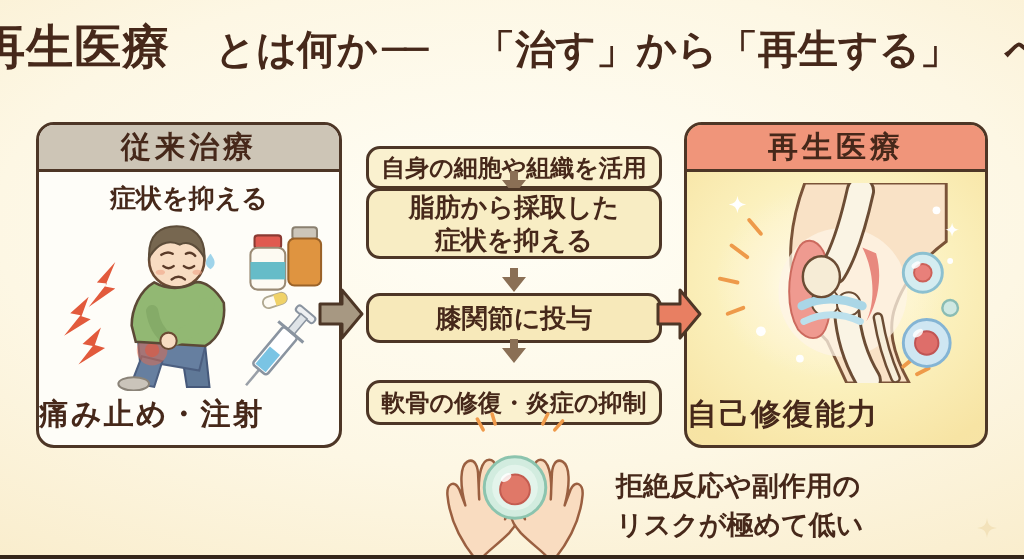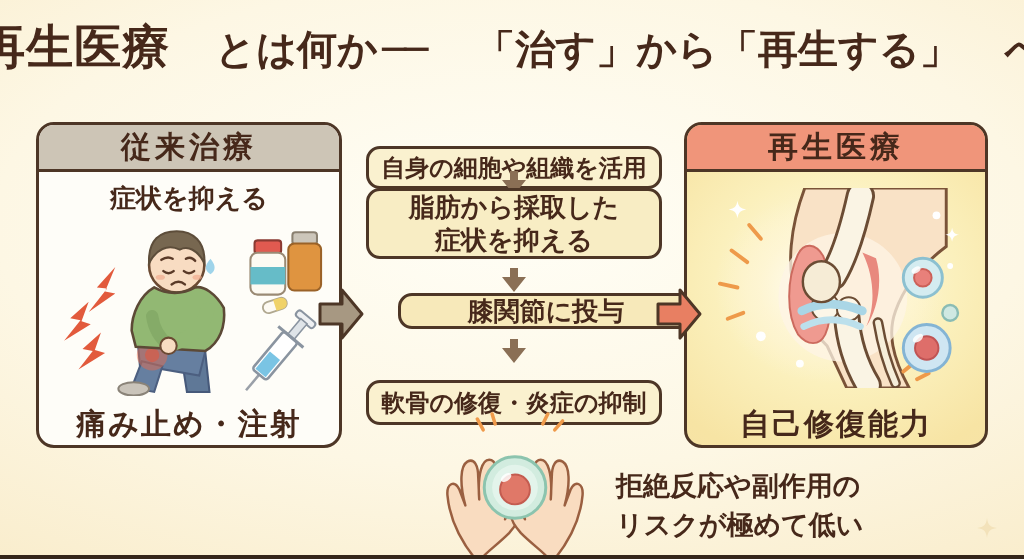--- a/index.html
+++ b/index.html
@@ -38,32 +38,32 @@
     background:radial-gradient(ellipse 90% 75% at 50% 48%, #fffbe6 0%, #fbf0bc 45%, #f7e4a4 80%, #f6e2a6 100%);}
   .panel-header{
     flex:0 0 44px;display:flex;align-items:center;justify-content:center;
     border-bottom:3px solid var(--border-brown,#4d3626);
     font-size:30px;font-weight:bold;letter-spacing:4px;
   }
   .panel-left .panel-header{background:var(--left-header-bg,#cdc5b6);}
   .panel-right .panel-header{background:var(--right-header-bg,#f0957a);}
   .panel-sub{flex:0 0 auto;text-align:center;margin-top:9px;font-size:26px;font-weight:bold;}
   .panel-art{flex:1 1 auto;display:flex;align-items:center;justify-content:center;overflow:hidden;}
-  .panel-caption{flex:0 0 auto;text-align:center;margin-bottom:0;font-size:30px;font-weight:bold;letter-spacing:2px;}
+  .panel-caption{flex:0 0 auto;margin-bottom:10px;font-size:30px;font-weight:bold;letter-spacing:2px;}
   
   .flow-box{
     position:absolute;left:366px;width:296px;box-sizing:border-box;
     border:3px solid var(--border-brown,#4d3626);border-radius:14px;
     background:var(--flow-box-bg,#faf1cf);
     display:flex;flex-direction:column;align-items:center;justify-content:center;
     font-weight:bold;text-align:center;line-height:1.25;
   }
   .flow-box-1{top:126px;height:43px;font-size:24px;margin-top:20px;}
   .flow-box-2{top:188px;height:71px;font-size:26px;background:#f8edc4;}
-  .flow-box-3{top:293px;height:36px;font-size:26px;background:var(--flow-box-bg-alt,#f7e9ba);margin-left:32px;}
+  .flow-box-3{top:293px;height:50px;font-size:26px;background:var(--flow-box-bg-alt,#f7e9ba);}
   .flow-box-4{top:380px;height:45px;font-size:24px;}
   .down-arrow{position:absolute;left:501px;width:26px;height:25px;}
   .down-arrow-1{top:171px;} .down-arrow-2{top:268px;} .down-arrow-3{top:339px;}
   .side-arrow{position:absolute;top:286px;width:46px;height:56px;z-index:5;}
   .side-arrow-gray{left:318px;} .side-arrow-orange{left:656px;}
   
   .hands-wrap{position:absolute;left:396px;top:412px;width:238px;height:147px;}
   .footer-note{
     position:absolute;left:616px;top:466px;width:280px;
     font-size:27px;font-weight:bold;line-height:1.45;white-space:nowrap;

